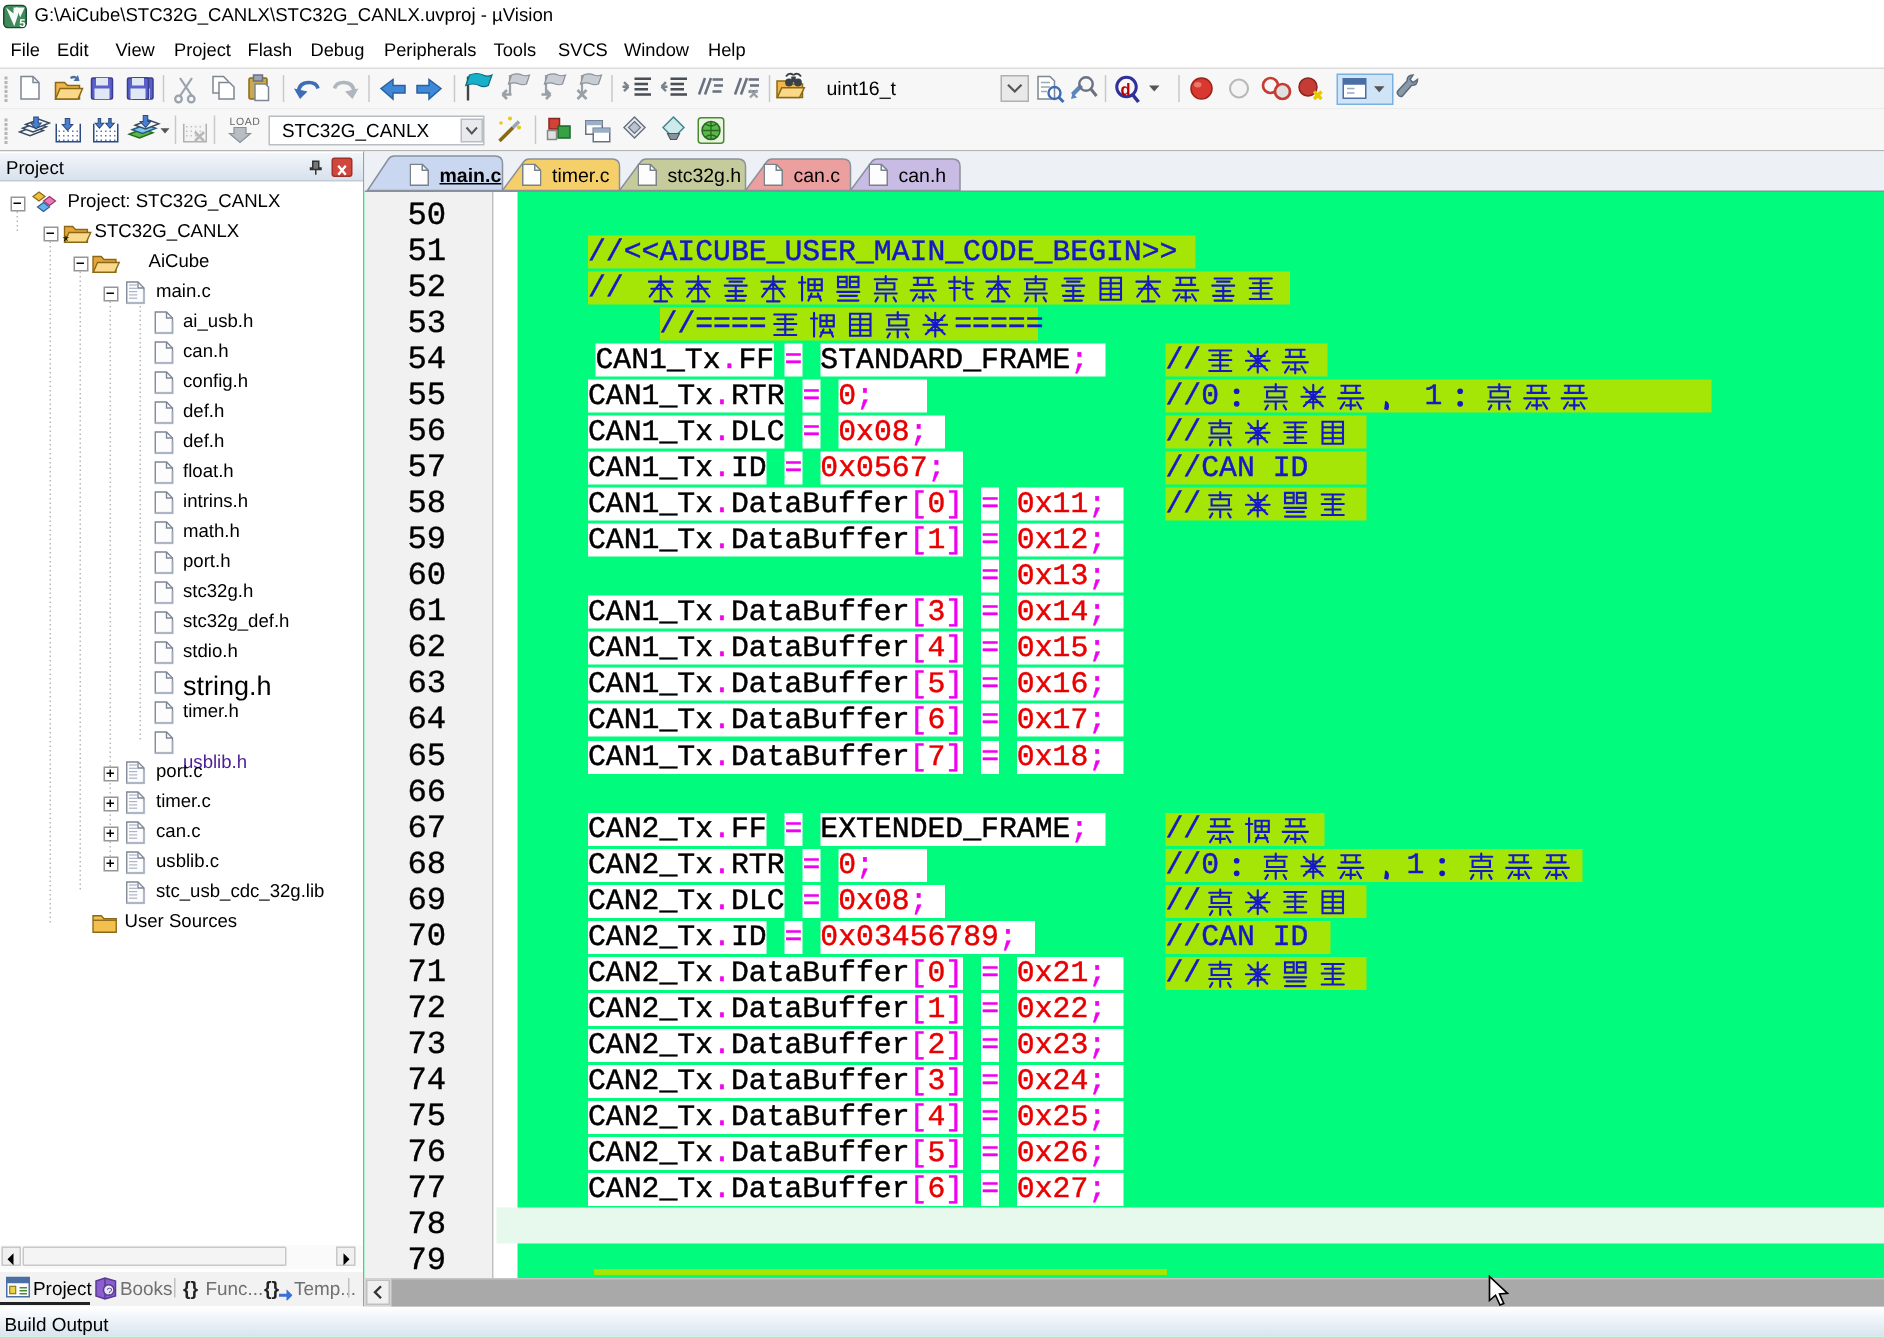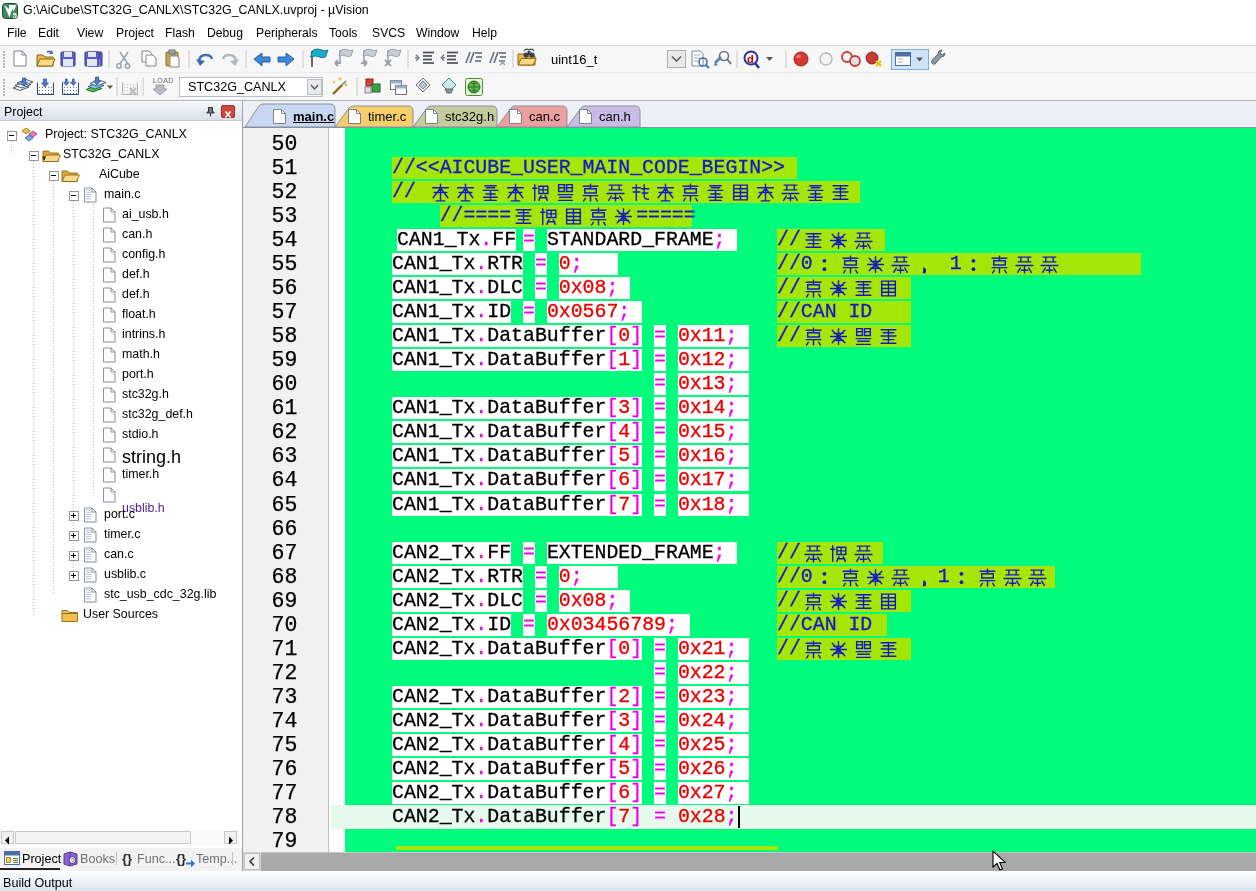--- a/index.html
+++ b/index.html
@@ -764,20 +764,21 @@
             <path d="M3,4 H17 M10,2 V6.5 M4.5,6.5 H15.5 V10.5 H4.5 Z M3,13 H17 M5,15.5 L3.5,18 M10,13 V18 M15,15.5 L16.5,18" fill="none" stroke="#1418C8" stroke-width="1.35" stroke-linecap="round"></path>
           </svg><svg class="cg" width="25" height="21" viewBox="0 0 20 20">
             <path d="M4,4 L16,16 M16,4 L4,16 M10,2.5 V17.5 M2.5,10 H17.5 M5.5,7 H14.5 M5.5,13.5 H14.5" fill="none" stroke="#1418C8" stroke-width="1.35" stroke-linecap="round"></path>
           </svg><svg class="cg" width="25" height="21" viewBox="0 0 20 20">
             <path d="M3.5,2.5 H9 V9 H3.5 Z M11,2.5 H16.5 V9 H11 Z M3.5,5.5 H9 M11,5.5 H16.5 M3,12 H17 M4.5,14.5 H15.5 M3.5,17.5 H16.5" fill="none" stroke="#1418C8" stroke-width="1.35" stroke-linecap="round"></path>
           </svg><svg class="cg" width="25" height="21" viewBox="0 0 20 20">
             <path d="M3,3.5 H17 M3,9.5 H17 M3,16.5 H17 M10,3.5 V16.5 M5,6.5 H15 M5,13 H15" fill="none" stroke="#1418C8" stroke-width="1.35" stroke-linecap="round"></path>
           </svg></span>
       </div>
       <div class="abs" style="left:0;top:560px;width:1007px;height:24px">
+        <span class="tok" style="left:149.0px;width:250.1px"><b class="i">CAN2_Tx</b><b class="p">.</b><b class="i">DataBuffer</b><b class="p">[</b><b class="n">1</b><b class="p">]</b></span>
         <span class="tok" style="left:411.1px;width:11.9px"><b class="p">=</b></span>
         <span class="tok" style="left:434.9px;width:71.5px"><b class="n">0x22</b><b class="p">;</b></span>
       </div>
       <div class="abs" style="left:0;top:584px;width:1007px;height:24px">
         <span class="tok" style="left:149.0px;width:250.1px"><b class="i">CAN2_Tx</b><b class="p">.</b><b class="i">DataBuffer</b><b class="p">[</b><b class="n">2</b><b class="p">]</b></span>
         <span class="tok" style="left:411.1px;width:11.9px"><b class="p">=</b></span>
         <span class="tok" style="left:434.9px;width:71.5px"><b class="n">0x23</b><b class="p">;</b></span>
       </div>
       <div class="abs" style="left:0;top:608px;width:1007px;height:24px">
         <span class="tok" style="left:149.0px;width:250.1px"><b class="i">CAN2_Tx</b><b class="p">.</b><b class="i">DataBuffer</b><b class="p">[</b><b class="n">3</b><b class="p">]</b></span>
@@ -791,24 +792,20 @@
       </div>
       <div class="abs" style="left:0;top:656px;width:1007px;height:24px">
         <span class="tok" style="left:149.0px;width:250.1px"><b class="i">CAN2_Tx</b><b class="p">.</b><b class="i">DataBuffer</b><b class="p">[</b><b class="n">5</b><b class="p">]</b></span>
         <span class="tok" style="left:411.1px;width:11.9px"><b class="p">=</b></span>
         <span class="tok" style="left:434.9px;width:71.5px"><b class="n">0x26</b><b class="p">;</b></span>
       </div>
       <div class="abs" style="left:0;top:680px;width:1007px;height:24px">
         <span class="tok" style="left:149.0px;width:250.1px"><b class="i">CAN2_Tx</b><b class="p">.</b><b class="i">DataBuffer</b><b class="p">[</b><b class="n">6</b><b class="p">]</b></span>
         <span class="tok" style="left:411.1px;width:11.9px"><b class="p">=</b></span>
         <span class="tok" style="left:434.9px;width:71.5px"><b class="n">0x27</b><b class="p">;</b></span>
-      </div>
-      <div class="abs" style="left:0;top:704px;width:1007px;height:24px">
-        <span class="tok" style="left:149.0px;width:345.4px;background:transparent"><b class="i">CAN2_Tx</b><b class="p">.</b><b class="i">DataBuffer</b><b class="p">[</b><b class="n">7</b><b class="p">]</b><b class="i"> </b><b class="p">=</b><b class="i"> </b><b class="n">0x28</b><b class="p">;</b></span>
-        <span class="abs" style="left:495.4px;top:1px;width:2px;height:22px;background:#000"></span>
       </div>
       <div class="abs" style="left:0;top:751px;width:1013px;height:19px;background:#d4d4d4">
 <div class="abs" style="left:1px;top:1px;width:16px;height:17px;background:#f0f0f0;border:1px solid #c0c0c0"><svg width="14" height="15" viewBox="0 0 14 15">
             <path d="M9,3.5 L5,7.5 L9,11.5" fill="none" stroke="#333" stroke-width="1.6"></path>
           </svg></div>
 <div class="abs" style="left:18px;top:0px;width:995px;height:19px;background:#a9a9a9;border-top:1px solid #c6c6c6"></div>
 </div>
       <svg class="abs" style="left:749px;top:749px" width="18" height="22" viewBox="0 0 18 22">
 <path d="M1,1 L1,17 L5,13.5 L8,20 L10.5,19 L7.7,12.6 L13,12.2 Z" fill="#fff" stroke="#000" stroke-width="1.1"></path>
       </svg>

